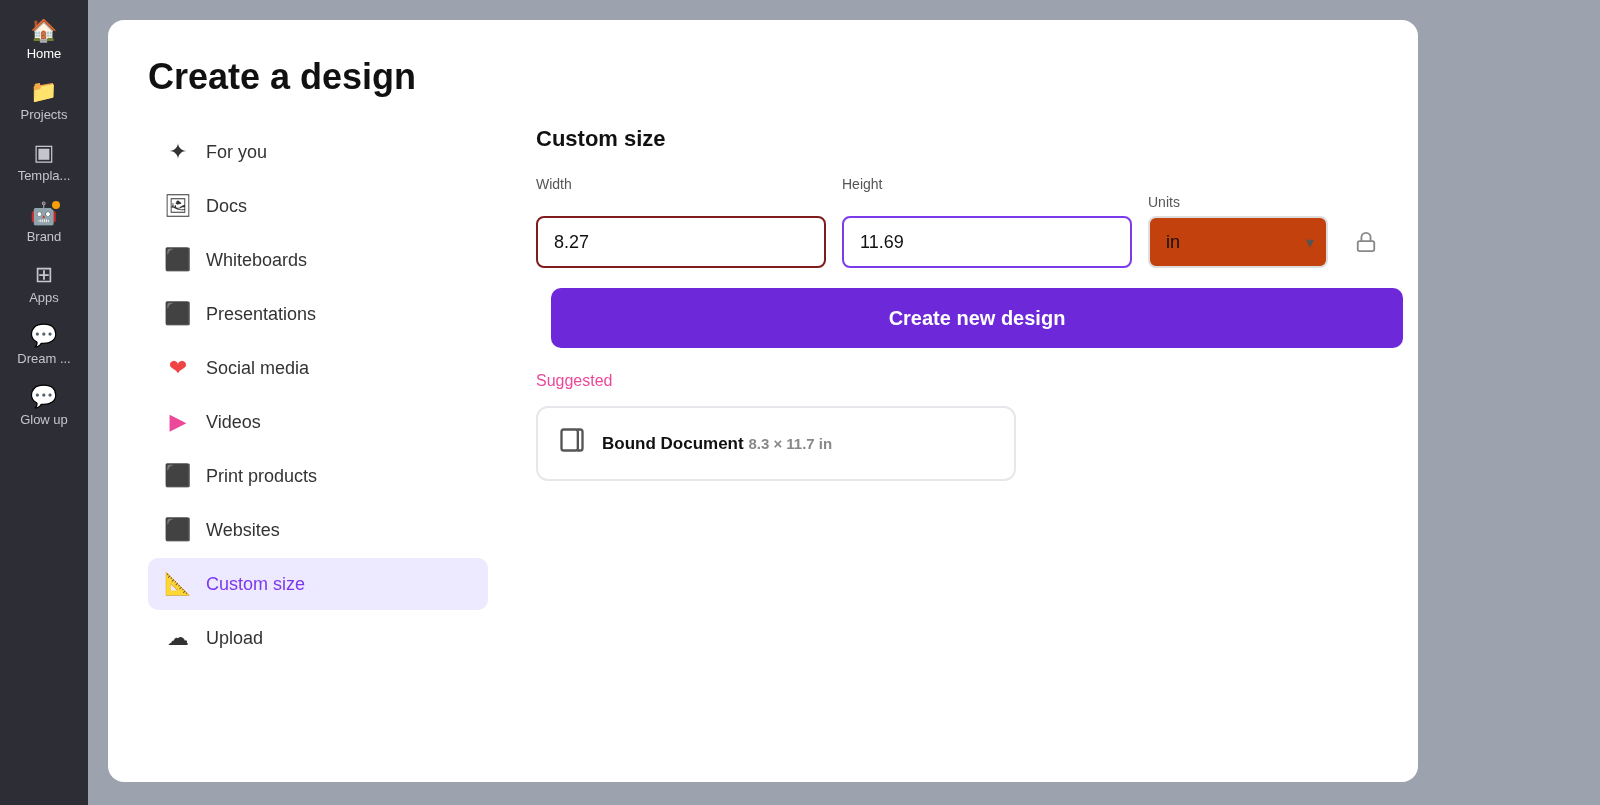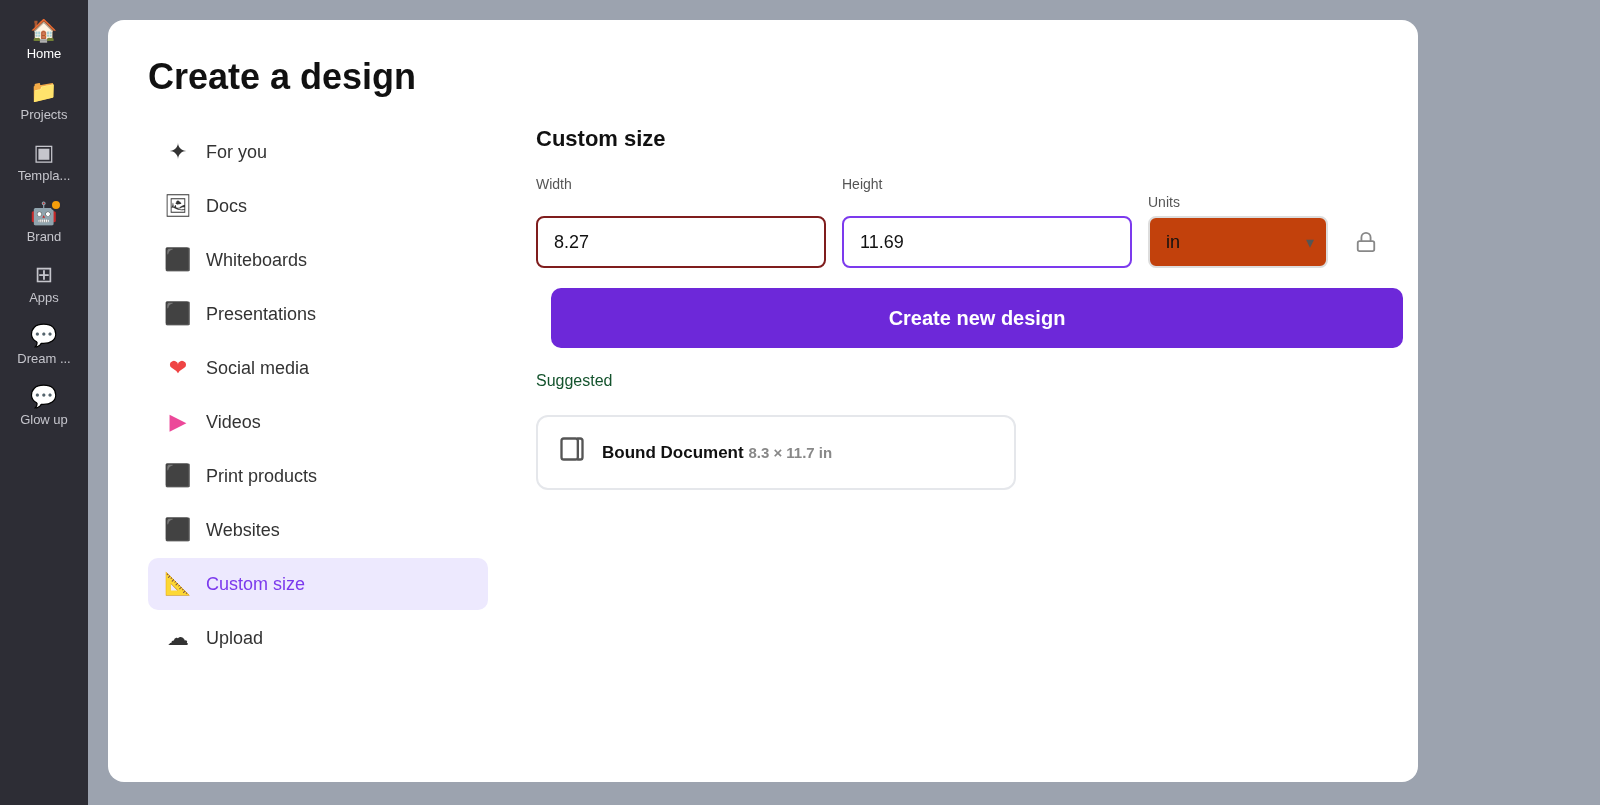--- a/index.html
+++ b/index.html
@@ -210,22 +210,22 @@
       border-radius: 10px;
       font-size: 20px;
       font-weight: 700;
       cursor: pointer;
       margin-bottom: 24px;
       margin-left: 15px;
     }
 
     .suggested-label {
       font-size: 16px;
-      color: #14532d;
-      margin-bottom: 25px;
+      color: #ec4899;
+      margin-bottom: 16px;
       font-weight: 500;
     }
 
     .suggestion-card {
       display: flex;
       align-items: center;
       gap: 16px;
       padding: 18px 20px;
       border: 2px solid #e5e7eb;
       border-radius: 12px;

